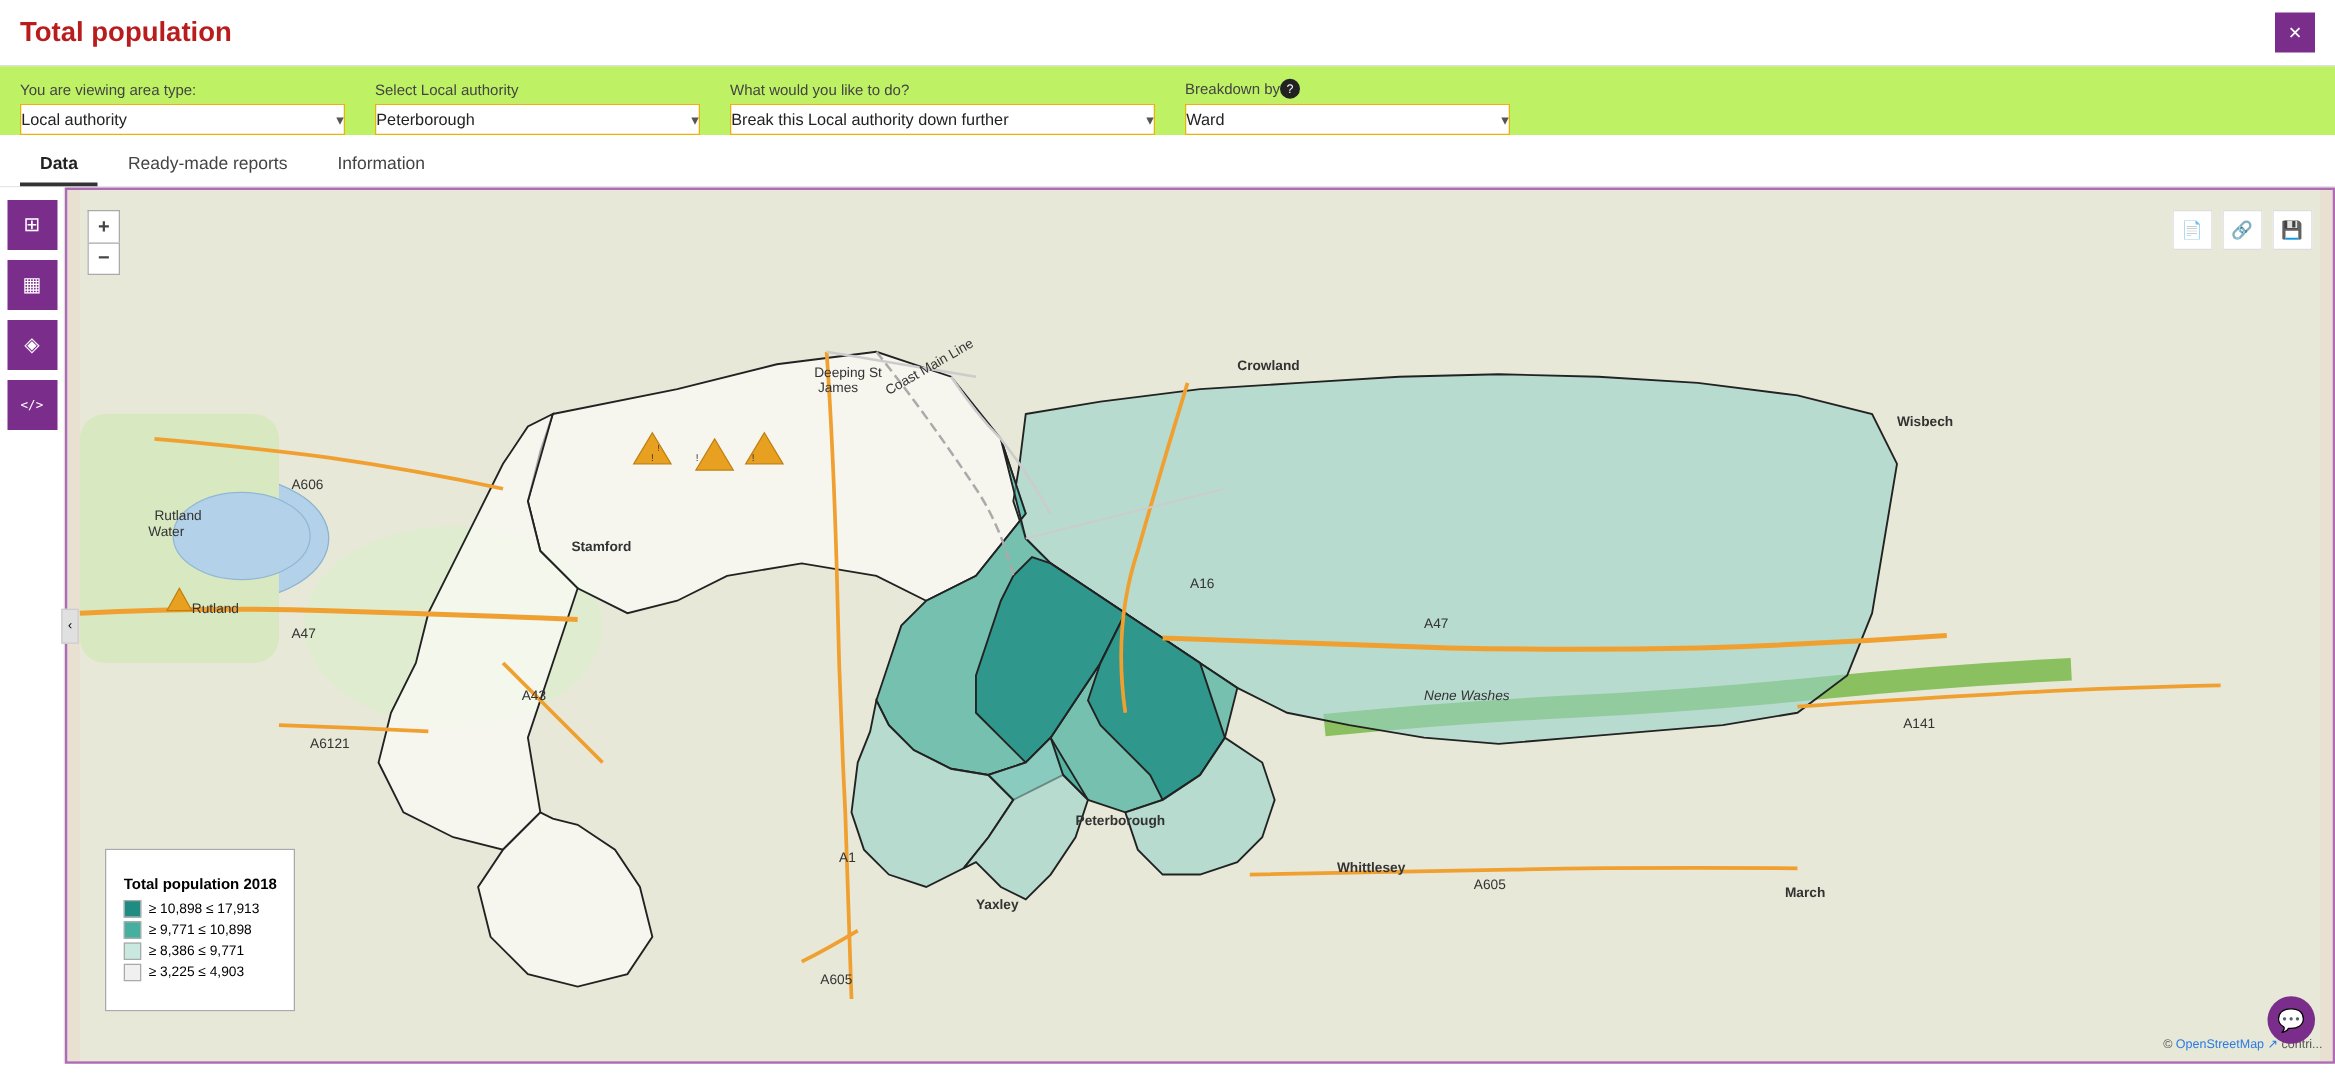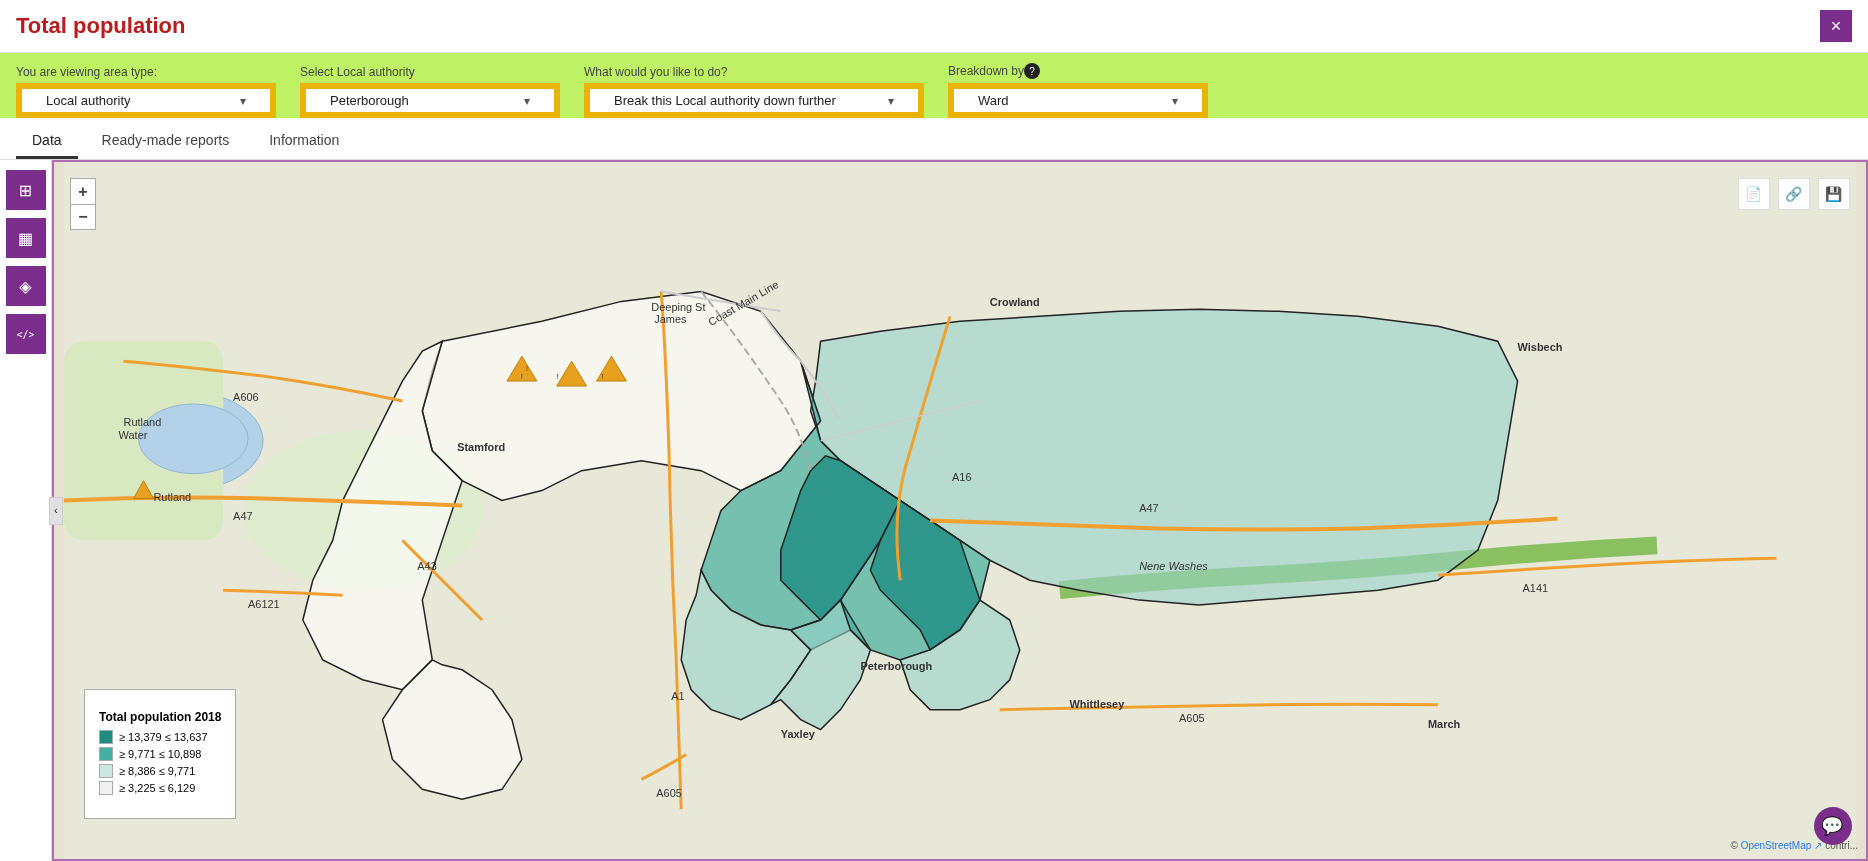--- a/index.html
+++ b/index.html
@@ -16,41 +16,41 @@
       font-size: 18px; cursor: pointer; display: flex; align-items: center; justify-content: center;
     }
 
     .controls-bar {
       display: flex; align-items: flex-end; gap: 24px; padding: 10px 16px 0;
       background: #bef264;
     }
     .control-group { display: flex; flex-direction: column; gap: 4px; }
     .control-label { font-size: 12px; color: #444; }
     .select-wrapper {
-      display: flex; align-items: center; border: 6px solid #eab308;
-      background: #fff; padding: 4px 24px; min-width: 180px; cursor: pointer; gap: 32px;
+      display: flex; align-items: center; border: 1px solid #eab308;
+      background: #fff; padding: 4px 0; min-width: 180px; cursor: pointer; gap: 32px;
     }
     .select-wrapper.wide { min-width: 340px; }
     .select-wrapper.medium { min-width: 260px; }
     .select-text { flex: 1; font-size: 13px; color: #222; }
     .select-arrow { font-size: 12px; color: #555; margin-left: 6px; }
     .breakdown-label-row { display: flex; align-items: center; gap: 0; }
     .help-icon {
       background: #222; color: #fff; border-radius: 50%; width: 16px; height: 16px;
       font-size: 10px; display: flex; align-items: center; justify-content: center; cursor: pointer;
     }
 
     .tabs-bar {
       display: flex; align-items: center; padding: 8px 16px 0; border-bottom: 1px solid #ddd; background: #fff;
     }
     .tab {
       padding: 6px 16px 8px; font-size: 14px; cursor: pointer; color: #444;
       border-bottom: 3px solid transparent; margin-right: 8px;
     }
-    .tab.active { color: #222; border-bottom: 3px solid #333; font-weight: 400; }
+    .tab.active { color: #222; border-bottom: 3px solid #333; font-weight: 700; }
 
     .main-area {
       display: flex; height: calc(861px - 160px); background: #fff;
     }
 
     .sidebar {
       width: 52px; background: #fff; border-right: 1px solid #ddd;
       display: flex; flex-direction: column; align-items: center; padding-top: 8px; gap: 4px;
       position: relative;
     }
@@ -315,33 +315,33 @@
         </button>
         <button class="map-action-btn">
           <span>💾</span>
         </button>
       </div>
 
       <div class="legend-box">
         <div class="legend-title">Total population 2018</div>
         <div class="legend-item">
           <div class="legend-swatch" style="background:#1e8c82"></div>
-          <span>≥ 13,379 ≤ 13,637</span>
+          <span>≥ 10,898 ≤ 17,913</span>
         </div>
         <div class="legend-item">
           <div class="legend-swatch" style="background:#46afa0"></div>
           <span>≥ 9,771 ≤ 10,898</span>
         </div>
         <div class="legend-item">
           <div class="legend-swatch" style="background:#c8e8e0"></div>
           <span>≥ 8,386 ≤ 9,771</span>
         </div>
         <div class="legend-item">
           <div class="legend-swatch" style="background:#f0f0f0"></div>
-          <span>≥ 3,225 ≤ 6,129</span>
+          <span>≥ 3,225 ≤ 4,903</span>
         </div>
       </div>
 
       <div class="osm-attribution">
         © <a href="#">OpenStreetMap ↗</a> <span>contri...</span>
       </div>
 
       <div class="chat-btn">
         <span>💬</span>
       </div>

